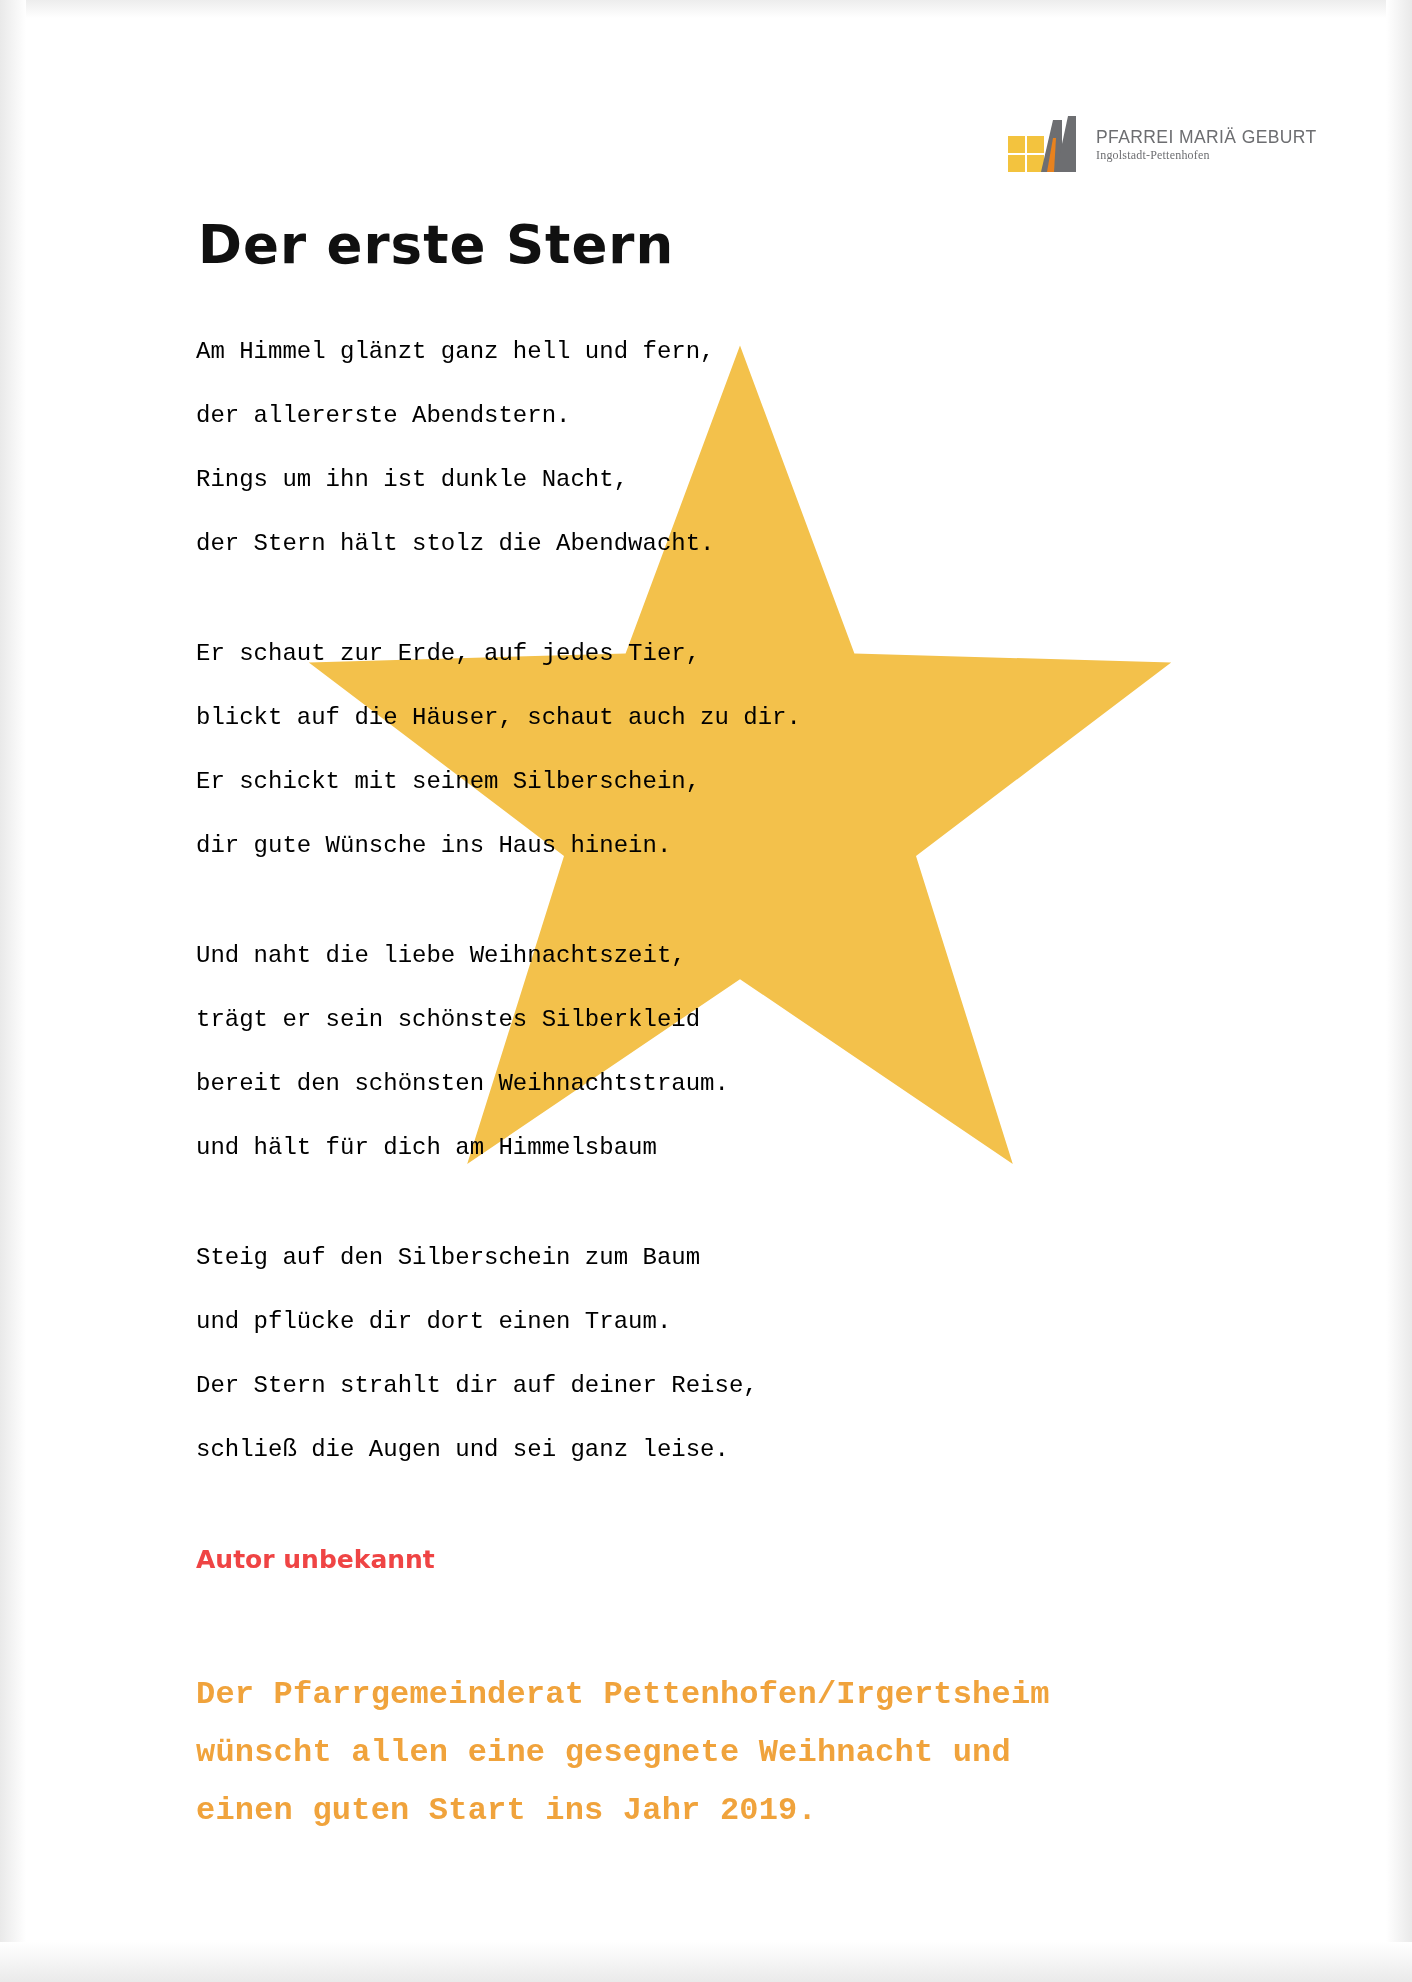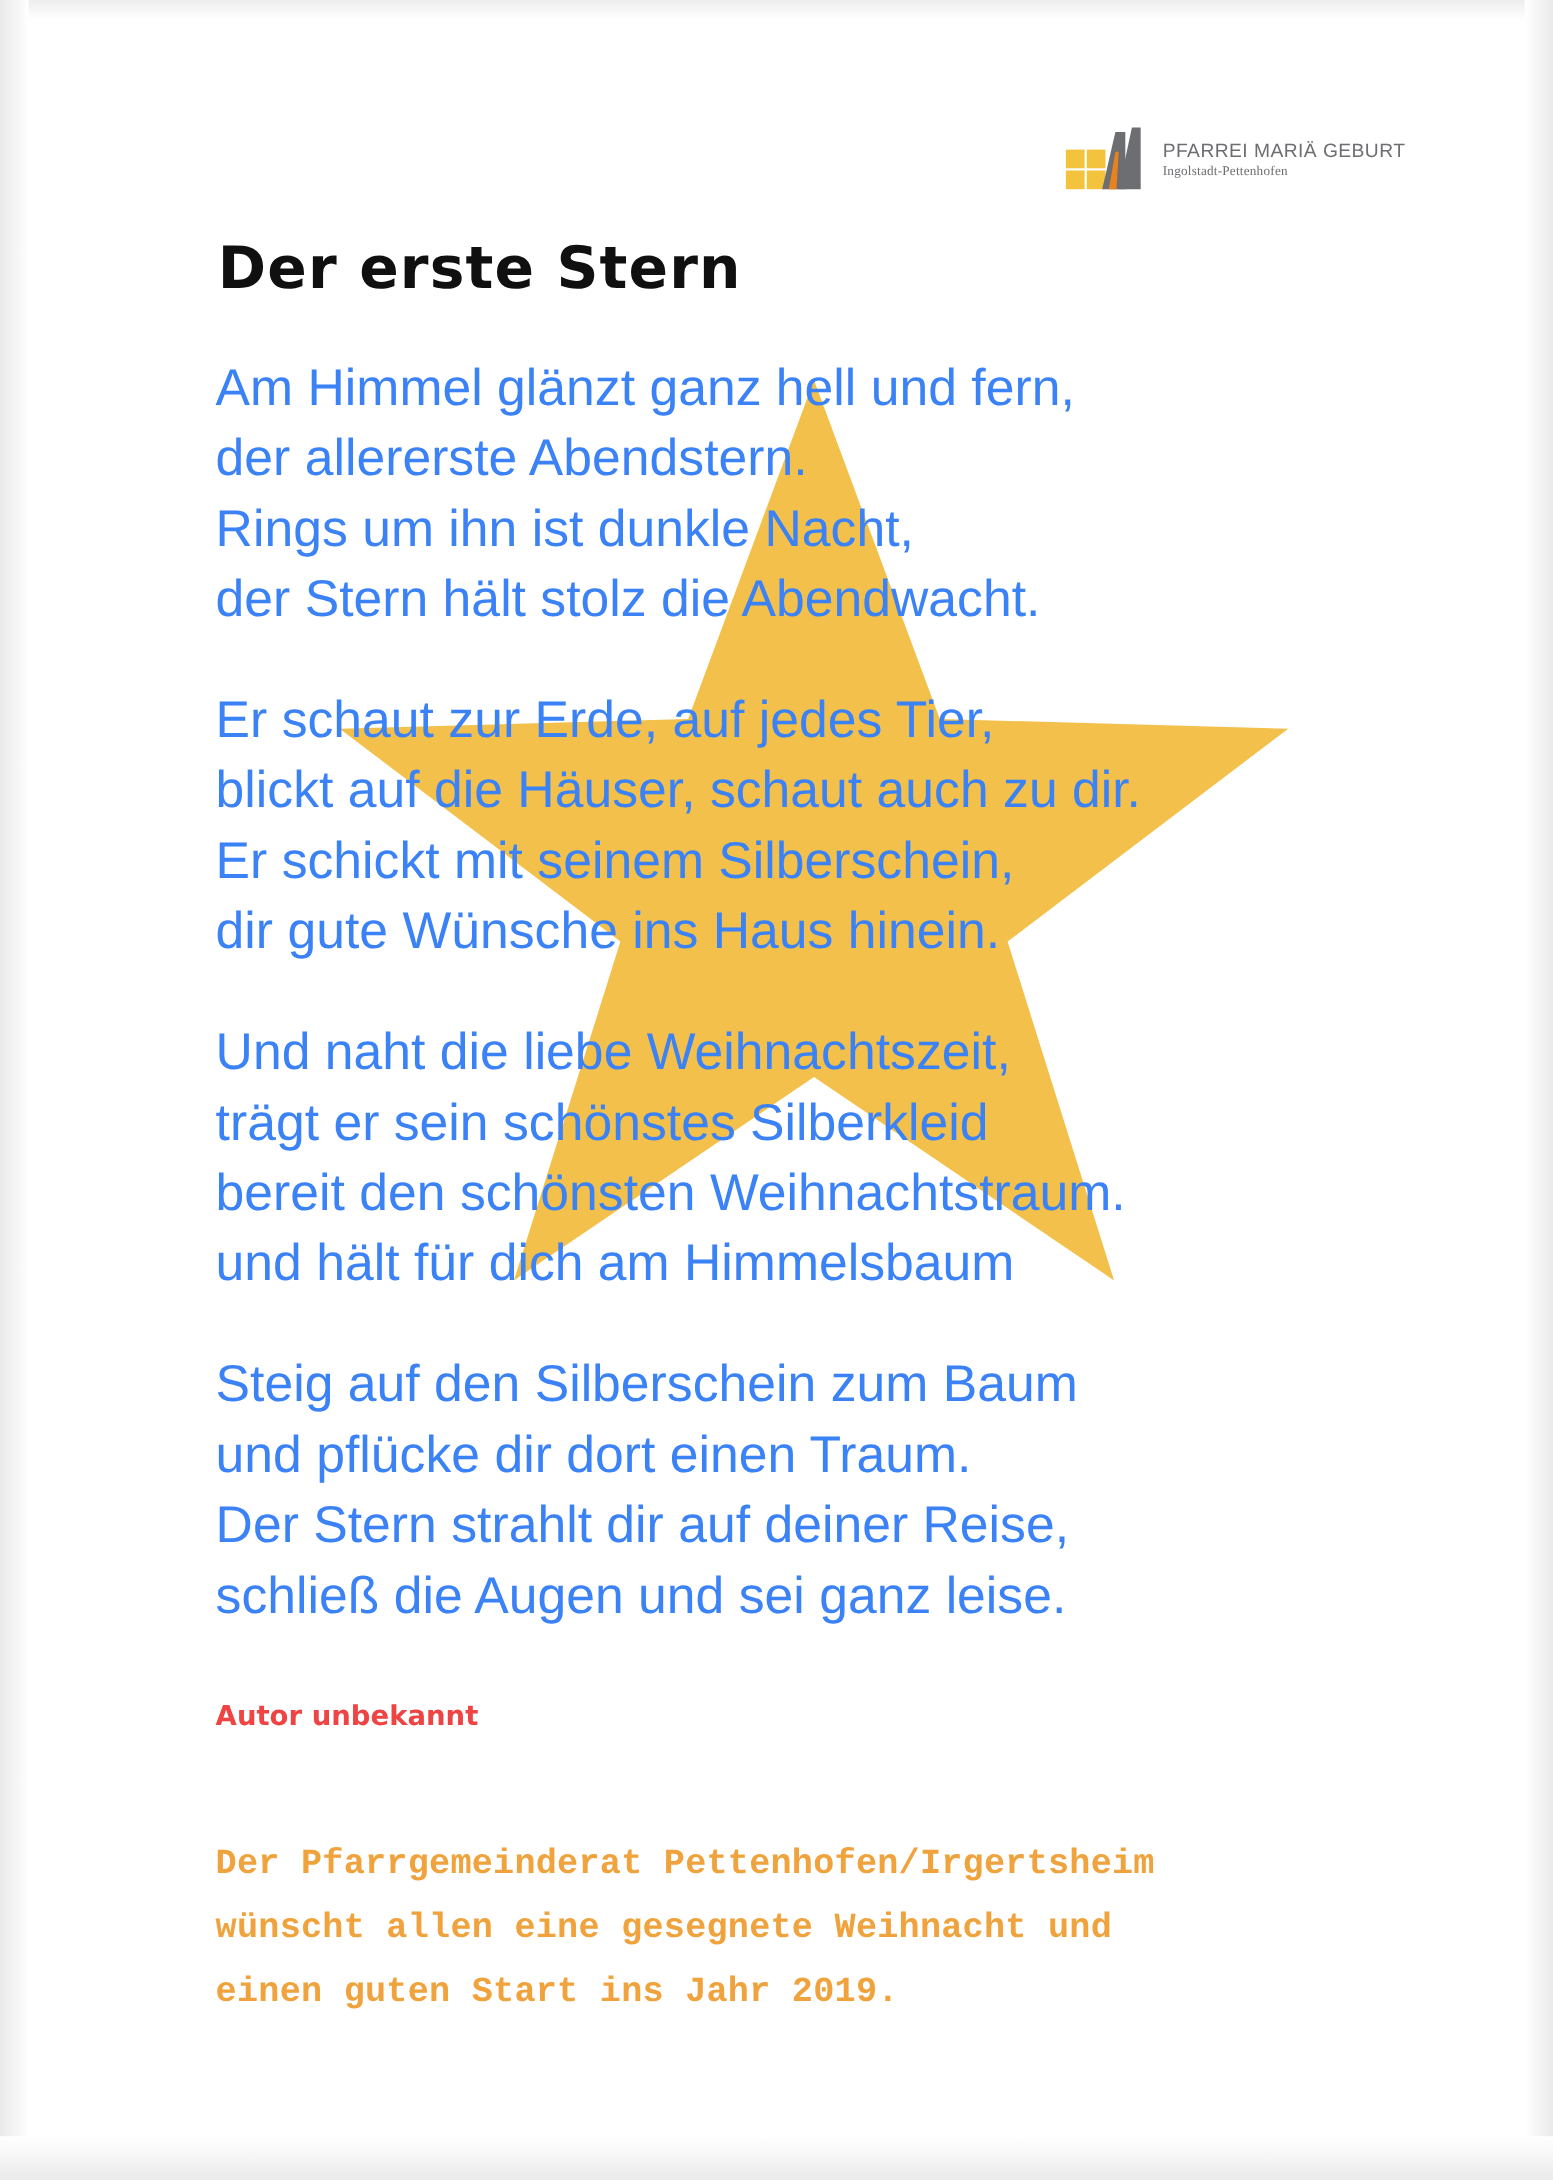--- a/index.html
+++ b/index.html
@@ -43,21 +43,21 @@
   .page-edge-bottom {
     position: absolute;
     left: 0; bottom: 0;
     width: 100%; height: 40px;
     background: linear-gradient(to top, #eaeaea, #ffffff);
   }
 
   
   .logo {
     position: absolute;
-    left: 967px;
+    left: 1006px;
     top: 110px;
     width: 330px;
     height: 70px;
     display: flex;
     align-items: center;
     gap: 12px;
   }
   .logo-mark {
     position: relative;
     width: 78px;
@@ -114,24 +114,24 @@
   .poem {
     position: absolute;
     left: 196px;
     top: 320px;
     width: 1060px;
   }
   .stanza {
     margin: 0 0 46px 0;
   }
   .line {
-    font-family: Liberation Sans, sans-serif;
-    font-size: 47px;
+    font-family: Liberation Mono, monospace;
+    font-size: 24px;
     line-height: 64px;
-    color: #3b82f6;
+    color: #000000;
     white-space: nowrap;
   }
 
   .author {
     font-family: "DejaVu Sans", sans-serif;
     font-size: 25px;
     line-height: 64px;
     color: #ef4444;
     margin-top: 4px;
     font-weight: bold;

